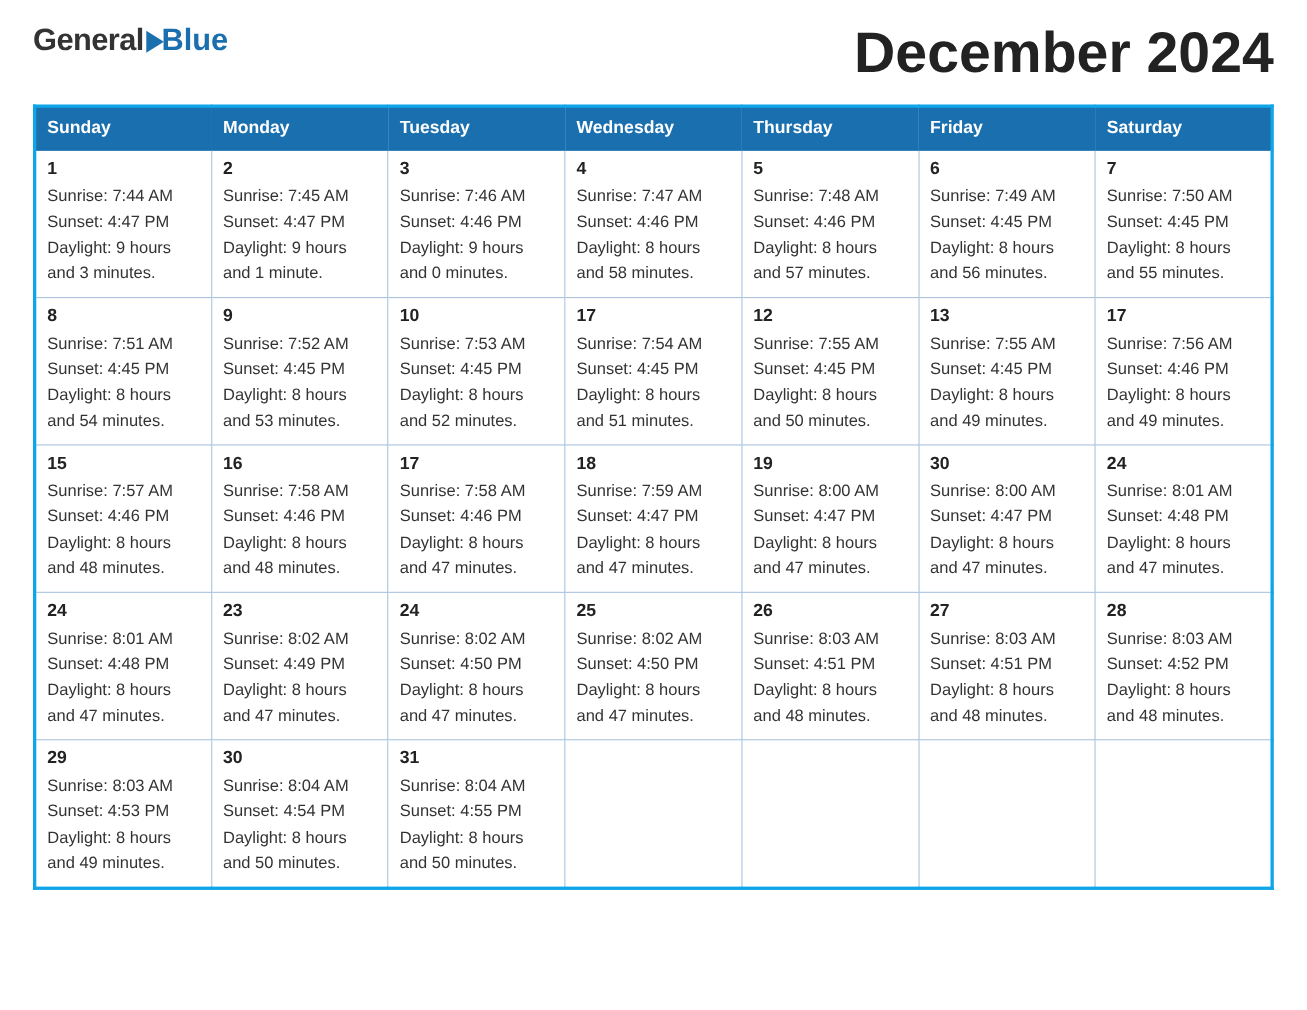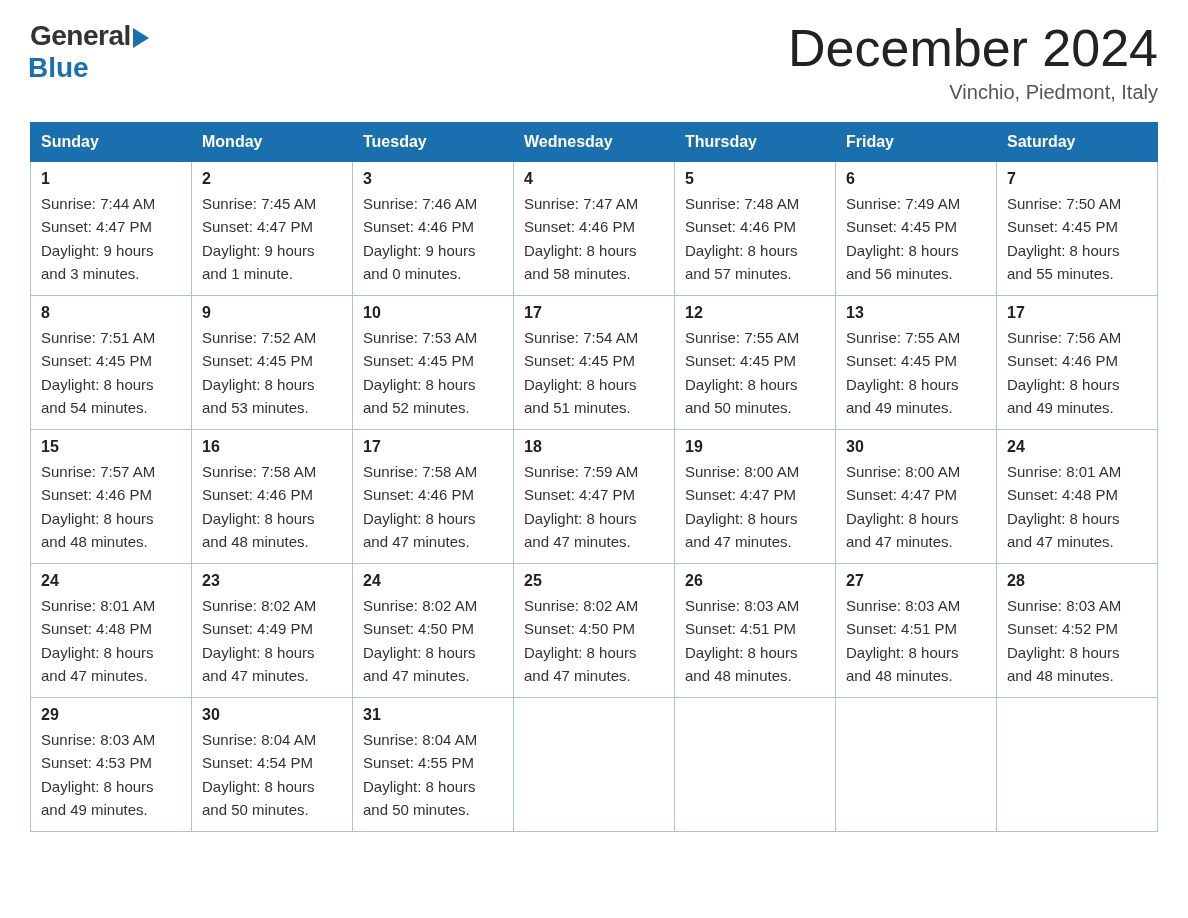--- a/index.html
+++ b/index.html
@@ -11,21 +11,21 @@
       padding: 20px 30px;
     }
     .header {
       display: flex;
       justify-content: space-between;
       align-items: flex-start;
       margin-bottom: 18px;
     }
     .logo {
       display: flex;
-      flex-direction: column;
+      flex-direction: row;
       align-items: flex-start;
     }
     .logo-top {
       display: flex;
       align-items: center;
     }
     .logo-general {
       font-size: 28px;
       font-weight: bold;
       color: #333;
@@ -44,33 +44,33 @@
       font-size: 28px;
       font-weight: bold;
       color: #1a6faf;
       margin-left: -2px;
     }
     .title-section {
       text-align: right;
     }
     .month-title {
       font-size: 52px;
-      font-weight: normal;
+      font-weight: bold;
       color: #222;
       line-height: 1.1;
     }
     .location {
       font-size: 20px;
       color: #555;
       margin-top: 4px;
     }
     .calendar {
       width: 100%;
       border-collapse: collapse;
-      border: 1px solid #0ea5e9;
+      border: 3px solid #0ea5e9;
     }
     .calendar th {
       background-color: #1a6faf;
       color: #fff;
       font-size: 16px;
       font-weight: bold;
       padding: 10px 10px;
       text-align: left;
       border: 1px solid #1a6faf;
     }
@@ -106,21 +106,20 @@
 <div class="header">
   <div class="logo">
     <div class="logo-top">
       <span class="logo-general">General</span>
       <div class="logo-arrow"></div>
     </div>
     <span class="logo-blue">Blue</span>
   </div>
   <div class="title-section">
     <div class="month-title">December 2024</div>
-    <div class="location">Vinchio, Piedmont, Italy</div>
   </div>
 </div>
 
 <table class="calendar">
   <thead>
     <tr>
     <th>Sunday</th>
         <th>Monday</th>
         <th>Tuesday</th>
         <th>Wednesday</th>

